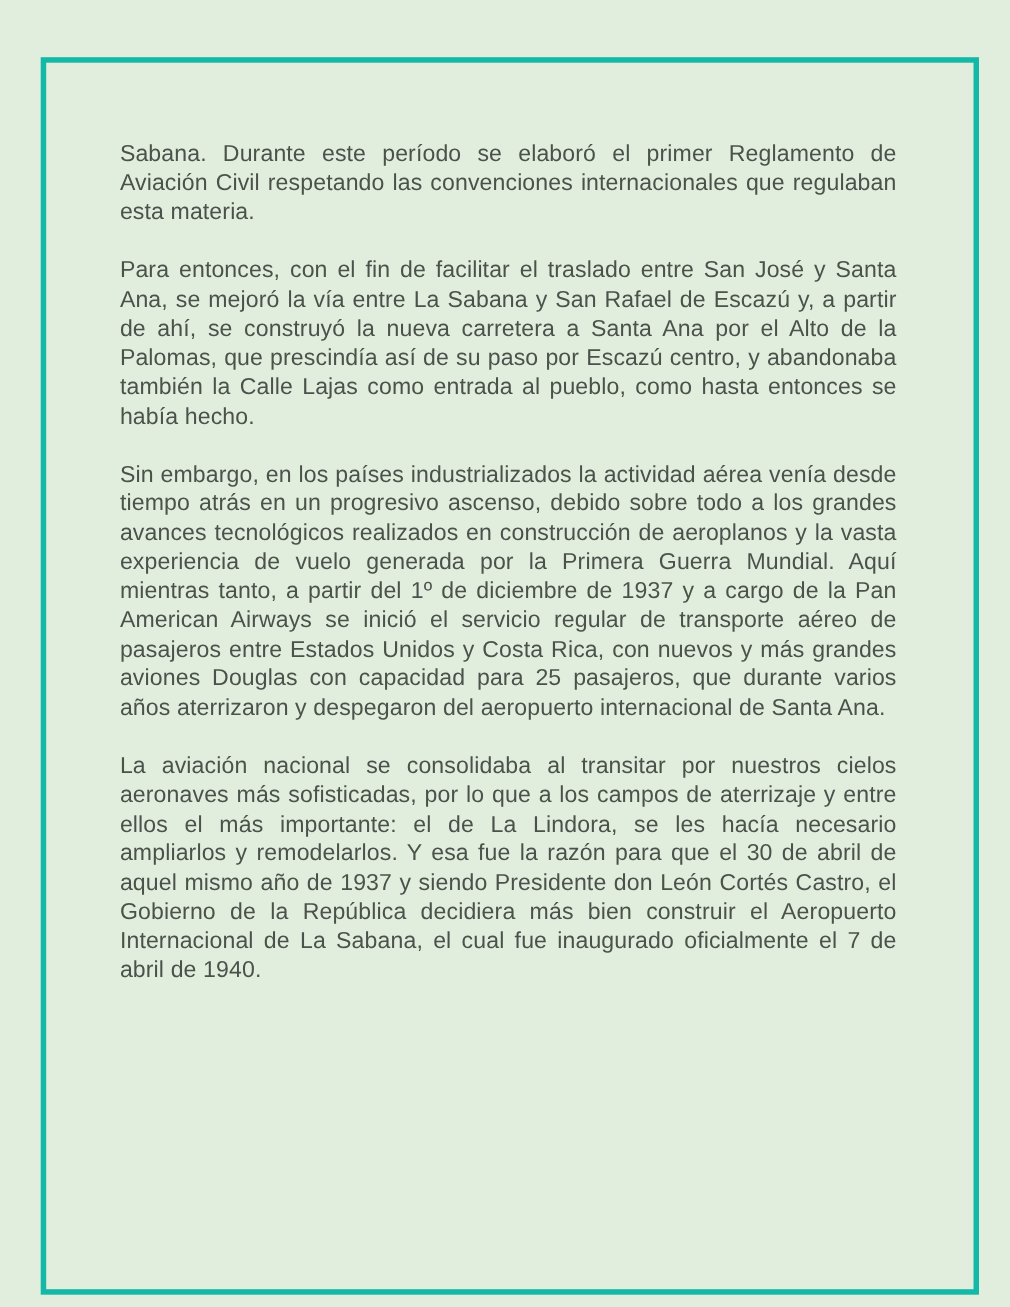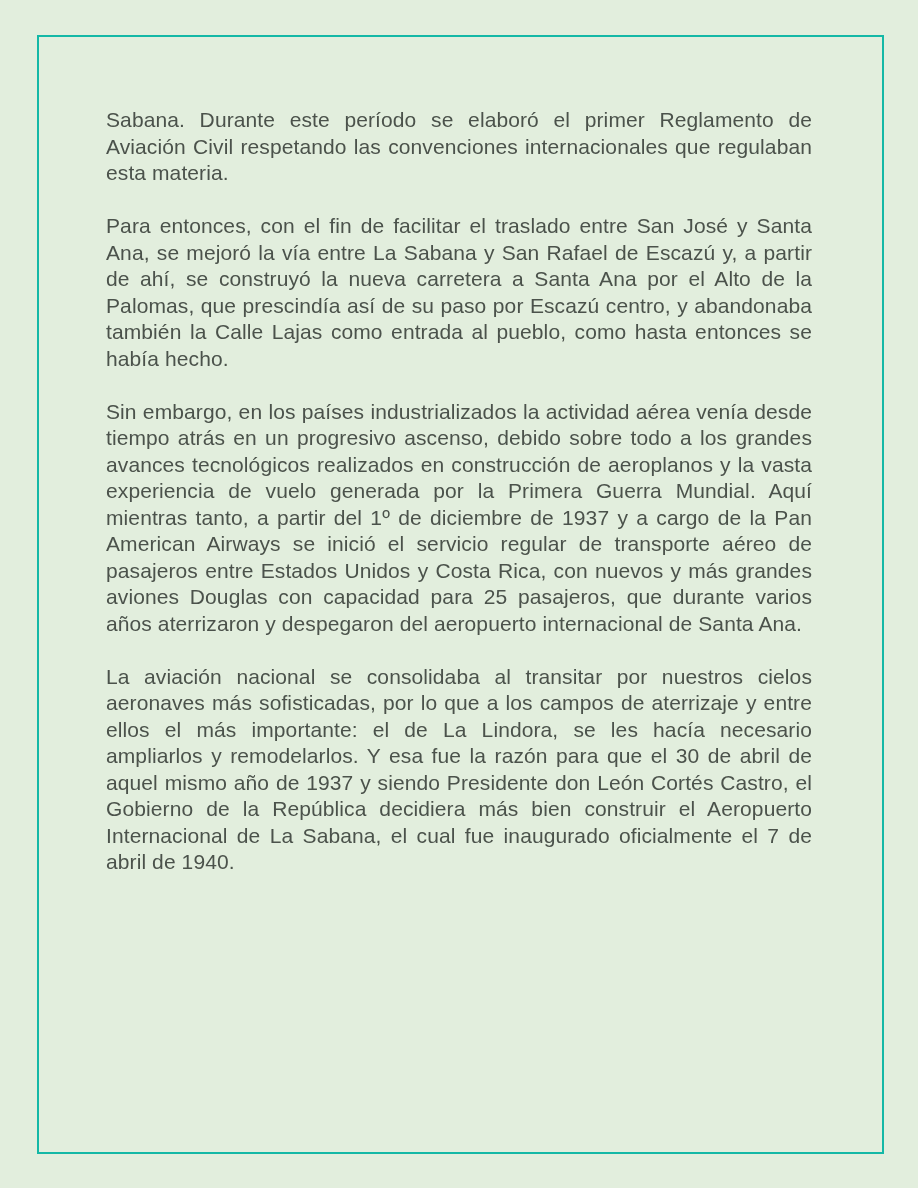--- a/index.html
+++ b/index.html
@@ -10,24 +10,24 @@
     width: 918px;
     height: 1188px;
     background: #e2eedd;
     font-family: "Liberation Sans", sans-serif;
     position: relative;
     overflow: hidden;
   }
   .frame {
     position: absolute;
     left: 37px;
-    top: 35px;
+    top: 52px;
     width: 843px;
     height: 1115px;
-    border: 2px solid #14b8a6;
+    border: 5px solid #14b8a6;
     box-sizing: content-box;
   }
   .text-block {
     position: absolute;
     left: 67px;
     top: 70px;
     width: 706px;
     color: #4b524b;
     font-size: 21px;
     line-height: 26.5px;

